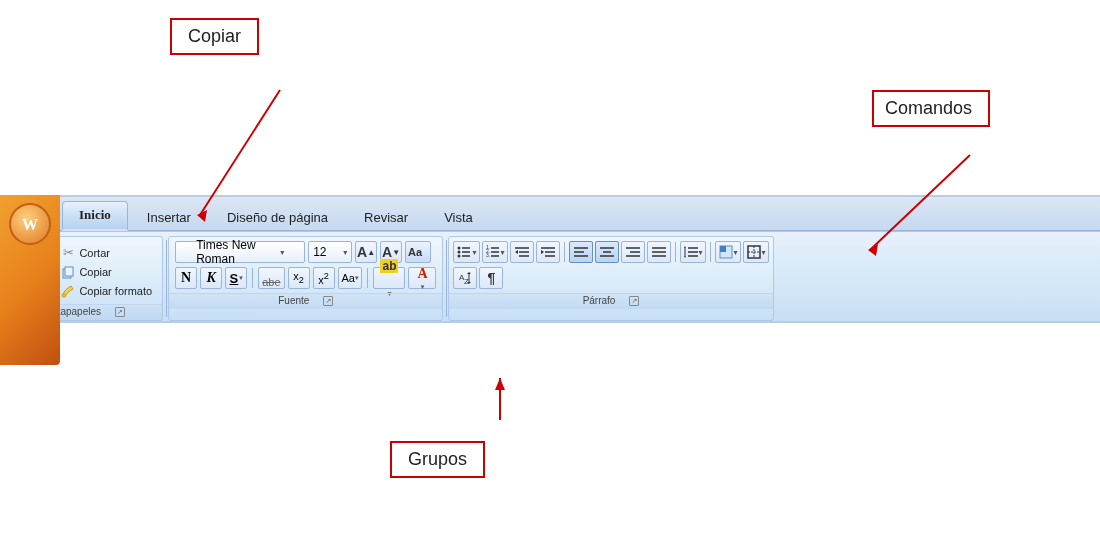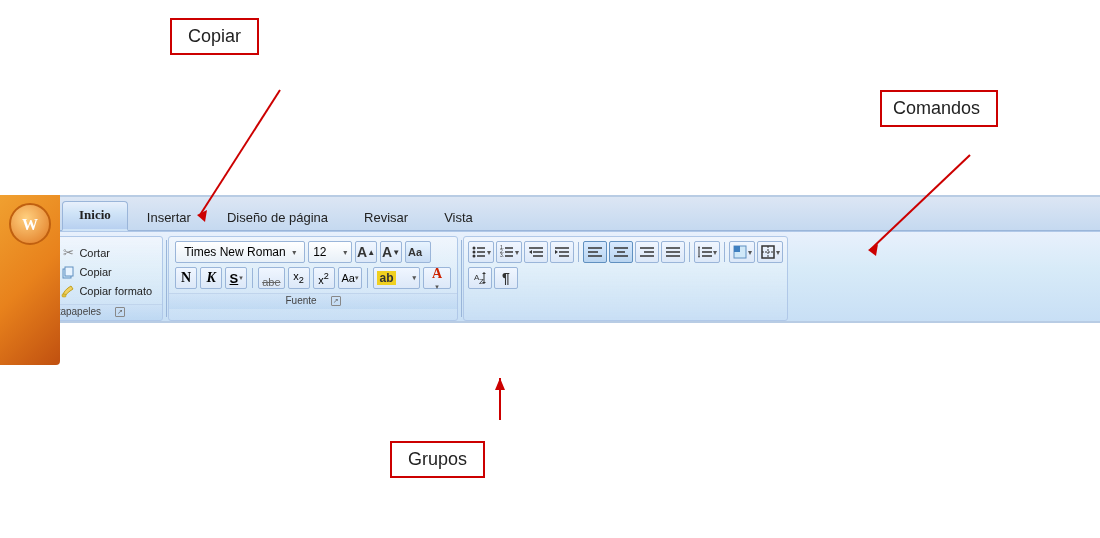--- a/index.html
+++ b/index.html
@@ -24,21 +24,21 @@
       z-index: 10;
     }
 
     .fichas-box {
       top: 18px;
       left: 170px;
     }
 
     .comandos-box {
       top: 90px;
-      right: 102px;
+      right: 110px;
       padding-left: 11px;
     }
 
     .grupos-box {
       bottom: 60px;
       left: 390px;
     }
 
     
     .annotations-svg {
@@ -282,21 +282,21 @@
       gap: 3px;
       padding: 2px 6px 4px;
     }
 
     .font-select {
       width: 130px;
       height: 22px;
       border: 1px solid #9ab5d9;
       background: linear-gradient(180deg, #fff 0%, #e8f0f8 100%);
       font-size: 12px;
-      padding: 0 8px;
+      padding: 0 20px;
       display: flex;
       align-items: center;
       justify-content: space-between;
       cursor: pointer;
       border-radius: 2px;
     }
 
     .size-select {
       width: 44px;
       height: 22px;
@@ -600,21 +600,21 @@
         <div class="fmt-btn">
           <span style="font-size:11px;">x<sup>2</sup></span>
         </div>
 
         <div class="fmt-btn">
           <span style="font-size:11px;">Aa</span>
           <span style="font-size:7px; color:#555;">▾</span>
         </div>
         <div class="separator"></div>
 
-        <div class="fmt-btn highlight-btn" style="flex-direction:row; gap:17px; min-width:32px;">
+        <div class="fmt-btn highlight-btn" style="flex-direction:column; gap:17px; min-width:32px;">
           <span style="font-size:12px; font-weight:bold; color:#333; background:#f0d020; padding:0 2px;">ab</span>
           <span style="font-size:7px; color:#555;">▾</span>
         </div>
 
         <div class="fmt-btn color-btn" style="flex-direction:column; gap:1px; min-width:28px;">
           <span style="font-size:14px; font-weight:bold; font-family:serif; color:#cc2200;">A</span>
           <span style="font-size:7px; color:#555;">▾</span>
         </div>
       </div>
       <div class="ribbon-group-label">
@@ -751,18 +751,22 @@
             <line x1="12" y1="3" x2="12" y2="13" stroke="#333" stroke-width="1"></line>
             <polygon points="10,4 14,4 12,2" fill="#333"></polygon>
             <polygon points="10,12 14,12 12,14" fill="#333"></polygon>
           </svg>
         </div>
 
         <div class="para-btn">
           <span style="font-size:14px; font-weight:bold; color:#333;">¶</span>
         </div>
       </div>
+      <div class="ribbon-group-label">
+        <span>Párrafo</span>
+        <span class="group-expand-icon">↗</span>
+      </div>
     </div>
 
   </div>
 </div>
 
 <div class="bottom-area" style="position:absolute; top:395px; left:0; right:0; background:#fff;"></div>
 
 </body></html>

